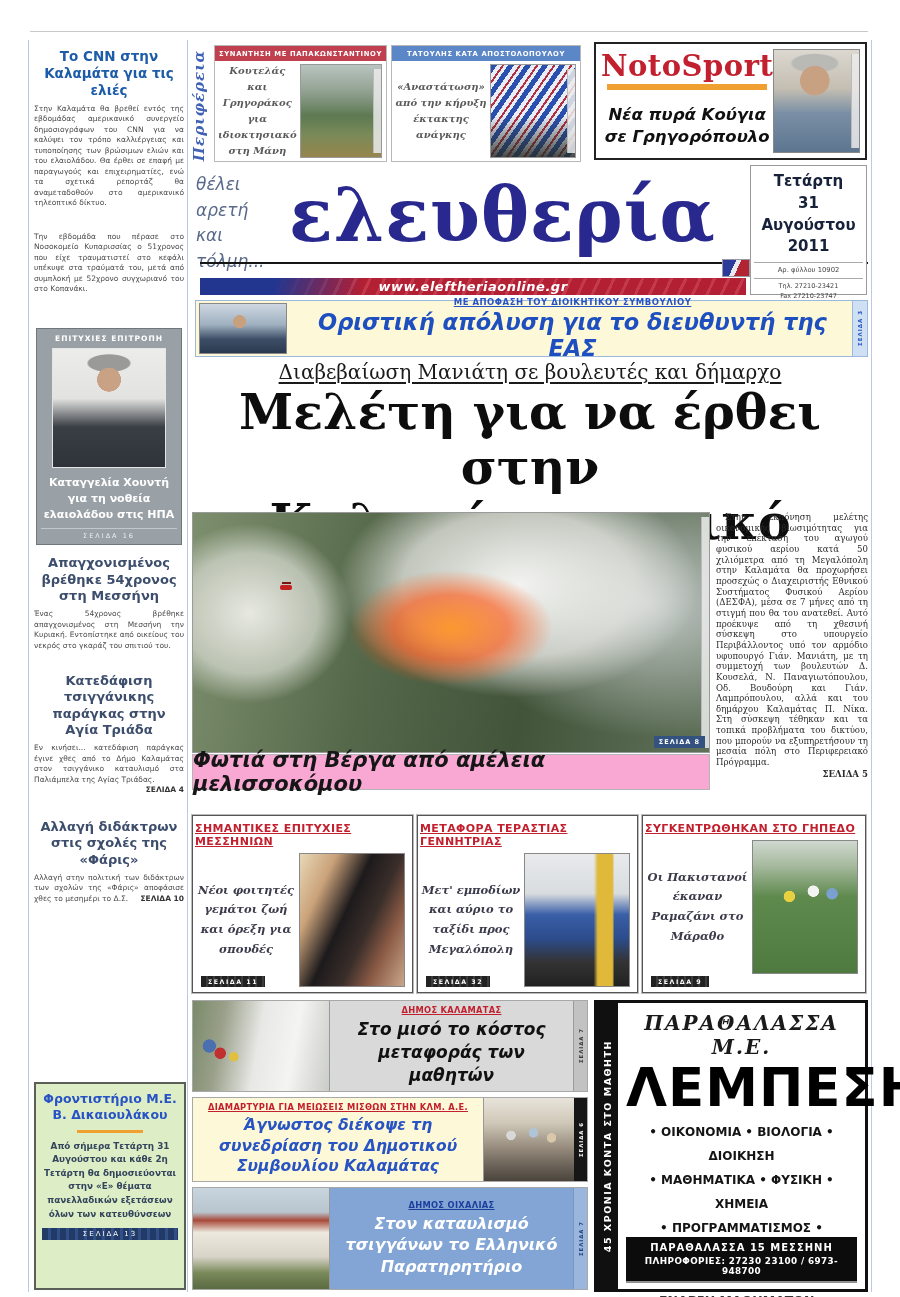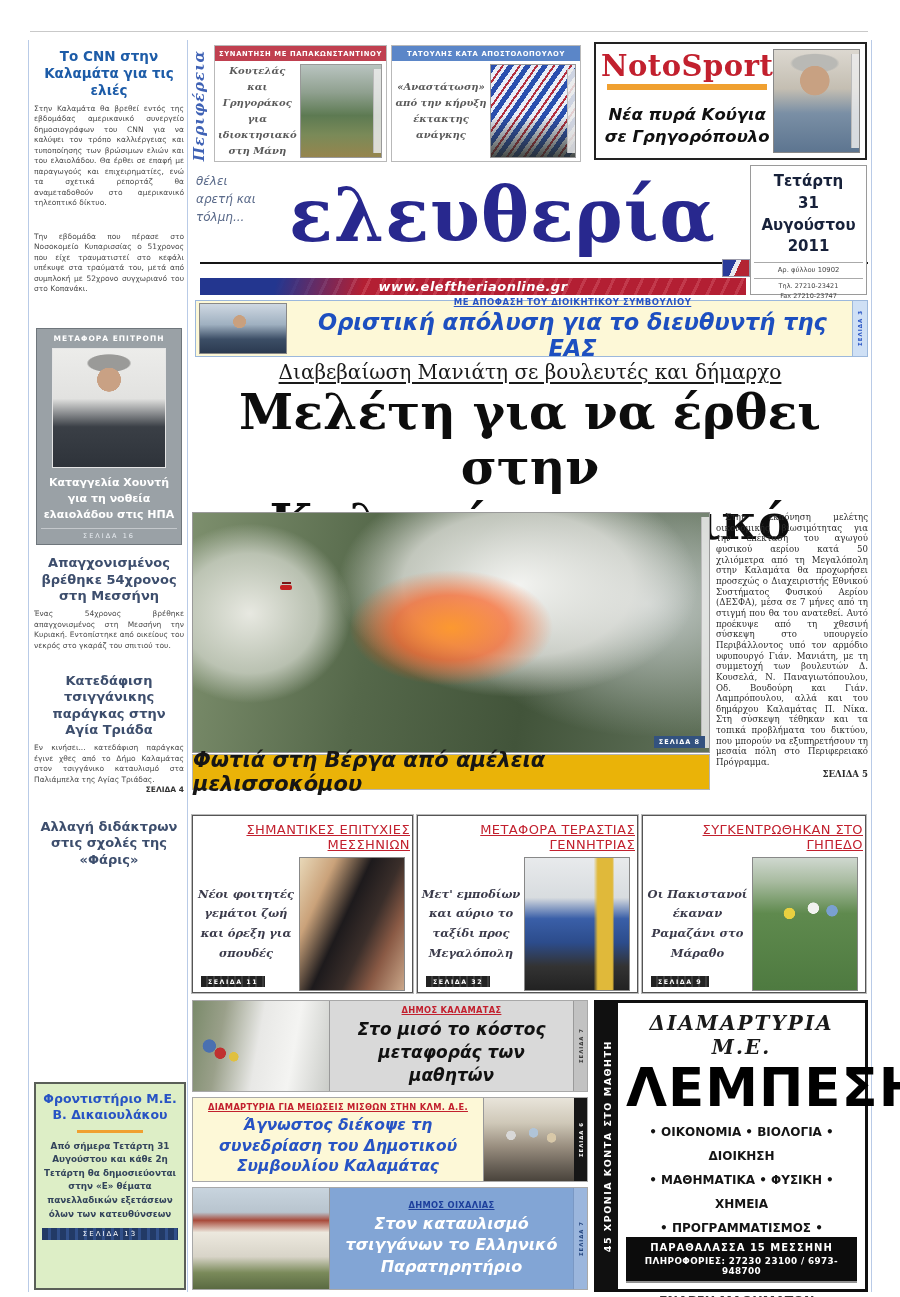--- a/index.html
+++ b/index.html
@@ -49,21 +49,21 @@
   #notosport .l{flex:1;text-align:center;}
   #notosport .logo{font-family:"DejaVu Serif",serif;font-weight:bold;font-size:29px;color:#c2202e;letter-spacing:.5px;}
   #notosport .obar{height:6px;background:#f0a030;margin:1px 6px 14px;}
   #notosport .hl{font-weight:bold;font-style:italic;font-size:16.5px;color:#101010;line-height:1.35;}
   #notosport .ph{width:106px;height:102px;border:1px solid #888;position:relative;
      background:radial-gradient(circle 24px at 48% 30%,#c8a182 60%,transparent 63%),
      radial-gradient(ellipse 40px 16px at 48% 13%,#b9b9b5 55%,transparent 62%),
      linear-gradient(180deg,#dcd8d0 0%,#c4beb2 38%,#7a8fa5 62%,#5d7590 100%);}
 
   
-  #motto{left:196px;top:172px;width:72px;height:64px;font-style:italic;font-size:12px;color:#5a6a8a;line-height:1.5;}
+  #motto{left:196px;top:172px;width:72px;height:64px;font-style:italic;font-size:17px;color:#5a6a8a;line-height:1.5;}
   #mtitle{left:250px;top:166px;width:505px;height:96px;display:flex;align-items:center;justify-content:center;
      font-family:"DejaVu Serif",serif;font-weight:bold;font-size:72px;color:#28288e;letter-spacing:1px;
      transform:scaleY(1.05);}
   #mline{left:200px;top:262px;width:668px;height:2px;background:#151515;}
   #msub{left:420px;top:284px;width:330px;font-size:9px;letter-spacing:1.5px;color:#6d6d6d;text-align:center;}
   #mlogo{left:722px;top:259px;width:26px;height:16px;border:1px solid #99a;
      background:linear-gradient(115deg,#2a3b9a 0 40%,#e9e9ef 40% 55%,#b32433 55% 100%);}
   #webstrip{left:200px;top:278px;width:546px;height:17px;display:flex;align-items:center;justify-content:center;
      background:
        linear-gradient(103deg,rgba(35,54,143,1) 0%,rgba(35,54,143,1) 14%,rgba(179,31,51,0) 30%),
@@ -99,32 +99,32 @@
      background:
        radial-gradient(ellipse 150px 85px at 50% 48%,rgba(255,150,40,.95) 0%,rgba(255,90,25,.65) 38%,rgba(120,60,20,0) 68%),
        radial-gradient(ellipse 240px 150px at 63% 30%,rgba(248,248,246,.96) 0%,rgba(232,232,228,.75) 48%,rgba(220,220,215,0) 75%),
        radial-gradient(ellipse 280px 190px at 88% 38%,rgba(208,214,214,.9) 0%,rgba(208,214,214,0) 70%),
        radial-gradient(ellipse 130px 115px at 11% 42%,rgba(238,238,232,.95) 0%,rgba(205,210,198,.8) 52%,rgba(205,210,198,0) 78%),
        linear-gradient(100deg,#7d8f6d 0%,#55684a 35%,#42543a 65%,#60715a 100%);}
   #heli{left:280px;top:585px;width:12px;height:5px;background:#c32020;border-radius:2px;}
   #heli:before{content:"";position:absolute;left:2px;top:-3px;width:9px;height:1.6px;background:#7a1414;}
   #leadtag{right:4px;bottom:4px;position:absolute;background:#33527f;color:#fff;font-size:6.5px;
      font-weight:bold;letter-spacing:1px;padding:2px 5px;}
-  #caption{left:192px;top:754px;width:518px;height:36px;background:#eab308;border:1px solid #b5b5b5;
+  #caption{left:192px;top:754px;width:518px;height:36px;background:#f9a8d4;border:1px solid #b5b5b5;
      box-sizing:border-box;display:flex;align-items:center;justify-content:center;
      font-weight:bold;font-style:italic;font-size:21px;color:#161616;}
   #leadbody{left:716px;top:512px;width:152px;height:296px;overflow:hidden;font-family:"DejaVu Serif",serif;
      font-size:8.6px;line-height:1.24;text-align:justify;color:#2c2c2c;}
   #leadbody p{margin:0;text-indent:9px;}
   #leadbody .tg{text-align:right;font-weight:bold;font-size:8.6px;margin-top:1px;}
 
   
   .fbox{top:815px;height:178px;background:#fff;border:1px solid #555;outline:1px solid #bbb;
      box-sizing:border-box;position:absolute;}
-  .fbox .hd{text-align:right;color:#c2202e;font-weight:normal;font-size:13px;letter-spacing:.4px;
+  .fbox .hd{text-align:left;color:#c2202e;font-weight:bold;font-size:11px;letter-spacing:.4px;
      padding:6px 2px 3px;text-decoration:underline;}
   .fbox .bd{display:flex;height:138px;}
   .fbox .tx{flex:1;display:flex;align-items:center;justify-content:center;text-align:center;
      font-family:"DejaVu Serif",serif;font-style:italic;font-weight:bold;font-size:11.5px;color:#3a3a4a;
      line-height:1.7;padding:0 2px;}
   .fbox .ph{width:104px;height:132px;margin:0 7px 0 0;border:1px solid #888;align-self:center;position:relative;}
   .fbox .tg{position:absolute;left:8px;bottom:5px;background:repeating-linear-gradient(90deg,#222 0 5px,#3c3c3c 5px 7px);
      color:#fff;font-size:6.3px;font-weight:bold;letter-spacing:1.5px;padding:2px 7px;}
 
   
@@ -192,31 +192,32 @@
   <div class="abs vline" style="left:28px;top:40px;height:1252px;"></div>
   <div class="abs vline" style="left:187px;top:40px;height:1252px;"></div>
   <div class="abs vline" style="left:871px;top:40px;height:1252px;"></div>
 
   <div class="abs" id="sidebar">
     <div class="sb-h blue">Το CNN στην Καλαμάτα για τις ελιές</div>
     <p class="sb-p" style="height:128px;overflow:hidden;">Στην Καλαμάτα θα βρεθεί εντός της εβδομάδας αμερικανικό συνεργείο δημοσιογράφων του CNN για να καλύψει τον τρόπο καλλιέργειας και τυποποίησης των βρώσιμων ελιών και του ελαιολάδου. Θα έρθει σε επαφή με παραγωγούς και επιχειρηματίες, ενώ τα σχετικά ρεπορτάζ θα αναμεταδοθούν στο αμερικανικό τηλεοπτικό δίκτυο.</p>
     <p class="sb-p" style="height:84px;overflow:hidden;">Την εβδομάδα που πέρασε στο Νοσοκομείο Κυπαρισσίας ο 51χρονος που είχε τραυματιστεί στο κεφάλι υπέκυψε στα τραύματά του, μετά από συμπλοκή με 52χρονο συγχωριανό του στο Κοπανάκι.</p>
 
     <div class="graybox">
-      <div class="hd">ΜΕΤΑΦΟΡΑ ΕΠΙΤΡΟΠΗ</div>
+      <div class="hd">ΕΠΙΤΥΧΙΕΣ ΕΠΙΤΡΟΠΗ</div>
       <div class="ph"></div>
       <div class="tx">Καταγγελία Χουντή για τη νοθεία ελαιολάδου στις ΗΠΑ</div>
       <div class="tg">ΣΕΛΙΔΑ 16</div>
     </div>
 
     <div class="sb-h" style="margin-top:10px;">Απαγχονισμένος βρέθηκε 54χρονος στη Μεσσήνη</div>
     <p class="sb-p" style="height:50px;overflow:hidden;">Ένας 54χρονος βρέθηκε απαγχονισμένος στη Μεσσήνη την Κυριακή. Εντοπίστηκε από οικείους του νεκρός στο γκαράζ του σπιτιού του.</p>
     <div class="sb-h">Κατεδάφιση τσιγγάνικης παράγκας στην Αγία Τριάδα</div>
     <p class="sb-p" style="height:62px;overflow:hidden;"><span>Εν κινήσει... κατεδάφιση παράγκας έγινε χθες από το Δήμο Καλαμάτας στον τσιγγάνικο καταυλισμό στα Παλιάμπελα της Αγίας Τριάδας.</span> <span class="inline-tag">ΣΕΛΙΔΑ 4</span></p>
     <div class="sb-h">Αλλαγή διδάκτρων στις σχολές της «Φάρις»</div>
+    <p class="sb-p" style="height:60px;overflow:hidden;"><span>Αλλαγή στην πολιτική των διδάκτρων των σχολών της «Φάρις» αποφάσισε χθες το μεσημέρι το Δ.Σ.</span> <span class="inline-tag">ΣΕΛΙΔΑ 10</span></p>
   </div>
 
   <div class="abs" id="greenbox">
     <div class="t">Φροντιστήριο Μ.Ε.</div>
     <div class="t">Β. Δικαιουλάκου</div>
     <div class="orange"></div>
     <div class="b">Από σήμερα Τετάρτη 31 Αυγούστου και κάθε 2η Τετάρτη θα δημοσιεύονται στην «Ε» θέματα πανελλαδικών εξετάσεων όλων των κατευθύνσεων</div>
     <div class="tg">ΣΕΛΙΔΑ 13</div>
   </div>
 
@@ -369,21 +370,21 @@
     <div class="vtag2">
         <span>ΣΕΛΙΔΑ 7</span>
       </div>
   </div>
 
   <div class="abs" id="ad">
     <div class="stripv">
         <span>45 ΧΡΟΝΙΑ ΚΟΝΤΑ ΣΤΟ ΜΑΘΗΤΗ</span>
       </div>
     <div class="inner">
-      <div class="kick">ΔΙΑΜΑΡΤΥΡΙΑ Μ.Ε.</div>
+      <div class="kick">ΠΑΡΑΘΑΛΑΣΣΑ Μ.Ε.</div>
       <div class="name">ΛΕΜΠΕΣΗ</div>
       <div class="subj">
         <div>• ΟΙΚΟΝΟΜΙΑ • ΒΙΟΛΟΓΙΑ • ΔΙΟΙΚΗΣΗ</div>
         <div>• ΜΑΘΗΜΑΤΙΚΑ • ΦΥΣΙΚΗ • ΧΗΜΕΙΑ</div>
         <div>• ΠΡΟΓΡΑΜΜΑΤΙΣΜΟΣ •</div>
       </div>
       <div class="bar">ΓΙΑ ΟΛΕΣ ΤΙΣ ΤΑΞΕΙΣ ΓΥΜΝΑΣΙΟΥ - ΛΥΚΕΙΟΥ</div>
       <div class="enr">ΕΝΑΡΞΗ ΜΑΘΗΜΑΤΩΝ - ΕΓΓΡΑΦΕΣ</div>
 
       <div class="foot">

